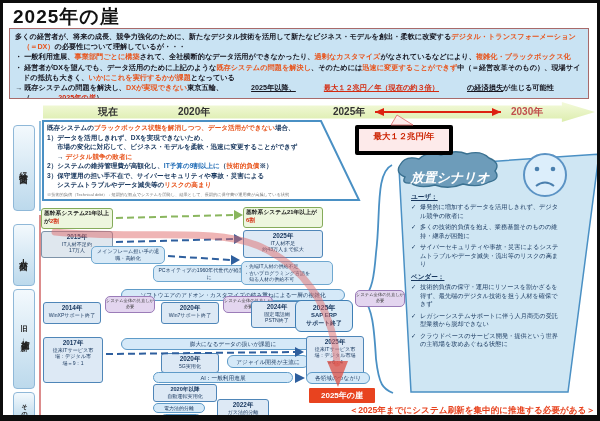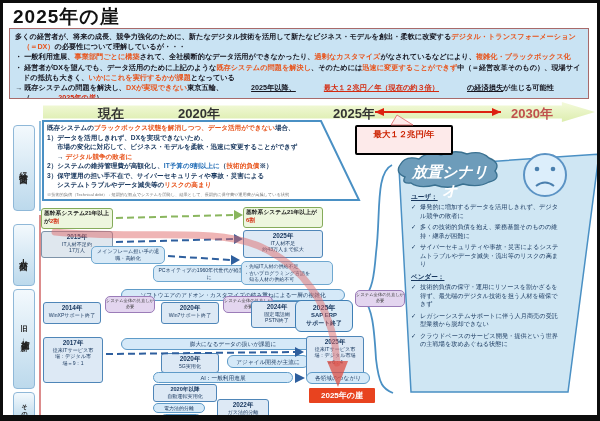--- a/index.html
+++ b/index.html
@@ -12,22 +12,22 @@
           padding:3px 5px;box-sizing:border-box;font-size:7.2px;font-weight:bold;line-height:1.42;
           color:#15151f;overflow:hidden;word-break:break-all;}
   .topbox p{margin:0;padding-left:8px;text-indent:-8px;}
   .hl{color:#e8541c;}
   .red{color:#d42b10;}
   .blue{color:#1f6bb5;}
   .u{text-decoration:underline;padding-left:28px;}
   .tl-banner{left:40px;top:99px;width:552px;height:20px;
              background:linear-gradient(180deg,#f4fadb,#dcedae);
              clip-path:polygon(0 18%,94% 18%,94% 0,100% 50%,94% 100%,94% 82%,0 82%);}
-  .tl-label{top:102px;font-size:13px;font-weight:bold;color:#333;}
-  .lossbox{left:352px;top:122px;width:98px;height:30px;background:#fdeaea;border:2px solid #000000;
+  .tl-label{top:102px;font-size:10px;font-weight:bold;color:#333;}
+  .lossbox{left:352px;top:122px;width:98px;height:30px;background:#fdeaea;border:4px solid #000000;
            border-radius:2px;color:#cc2200;font-weight:bold;font-size:8.4px;text-align:center;
            line-height:1.5;padding-top:1px;box-sizing:border-box;}
   .mgmt-text{left:44px;top:120px;width:276px;font-size:6.6px;font-weight:bold;color:#17365d;
              line-height:1.45;word-break:break-all;}
   .mgmt-text div{white-space:nowrap;}
   .ind{padding-left:10px;}
   .footnote{left:44px;top:189px;width:305px;font-size:4.2px;color:#7a7a7a;}
   .yearbox{background:#dde9f5;border:1px solid #4f86b8;border-radius:3px;text-align:center;
            color:#17365d;box-sizing:border-box;overflow:hidden;padding-top:1px;}
   .yearbox .yr{font-weight:bold;font-size:6.4px;line-height:1.25;}
@@ -57,22 +57,22 @@
   .rot90{display:inline-block;transform:rotate(90deg);font-size:6.5px;}
   .cliffbox{left:306px;top:385px;width:66px;height:15px;background:#e8431f;color:#fff;
             font-weight:bold;font-size:8px;text-align:center;line-height:15px;border-radius:1px;}
   .bottomnote{left:298px;top:402px;width:294px;font-size:8.6px;font-weight:bold;color:#e8431f;
               text-align:right;}
   .scn-text{left:408px;top:187px;width:152px;font-size:6.2px;color:#17365d;line-height:1.38;
             word-break:break-all;}
   .scn-head{font-weight:bold;text-decoration:underline;font-size:6.6px;margin:2px 0 2px 0;}
   .scn-item{display:flex;gap:2px;margin-bottom:3px;}
   .scn-item .chk{flex:0 0 7px;}
-  .scn-label{left:404px;top:160px;width:86px;text-align:center;color:#fff;font-weight:bold;
-             font-style:italic;font-size:15px;}
+  .scn-label{left:404px;top:166px;width:86px;text-align:center;color:#fff;font-weight:bold;
+             font-style:italic;font-size:13px;}
   svg{position:absolute;left:0;top:0;}
   .noptr{pointer-events:none;}
 </style>
 </head>
 <body>
 
 <div class="page">
 
   <svg width="600" height="421" viewBox="0 0 600 421" class="noptr">
     <polygon points="40,118 318,118 356,197 40,197" fill="#ffffff" stroke="#4a90c4" stroke-width="2"></polygon>
@@ -200,20 +200,21 @@
     <div class="lbl">自動運転実用化</div>
   </div>
   <div class="abs banner" style="left:150px;top:400px;width:52px;height:10px;line-height:9px;font-size:5px;">電力法的分離</div>
   <div class="abs banner" style="left:158px;top:411px;width:40px;height:9px;line-height:8px;font-size:5px;">東京五輪</div>
   <div class="abs yearbox" style="left:214px;top:396px;width:52px;height:21px;">
     <div class="yr">2022年</div>
     <div class="lbl">ガス法的分離</div>
   </div>
 
   <div class="abs cliffbox">2025年の崖</div>
+  <div class="abs bottomnote">＜2025年までにシステム刷新を集中的に推進する必要がある＞</div>
 
   <div class="abs scn-label">放置シナリオ</div>
   <div class="abs scn-text">
     <div class="scn-head">ユーザ：</div>
     <div class="scn-item">
         <span class="chk">✓</span>
         <span>爆発的に増加するデータを活用しきれず、デジタル競争の敗者に</span>
       </div>
     <div class="scn-item">
         <span class="chk">✓</span>

